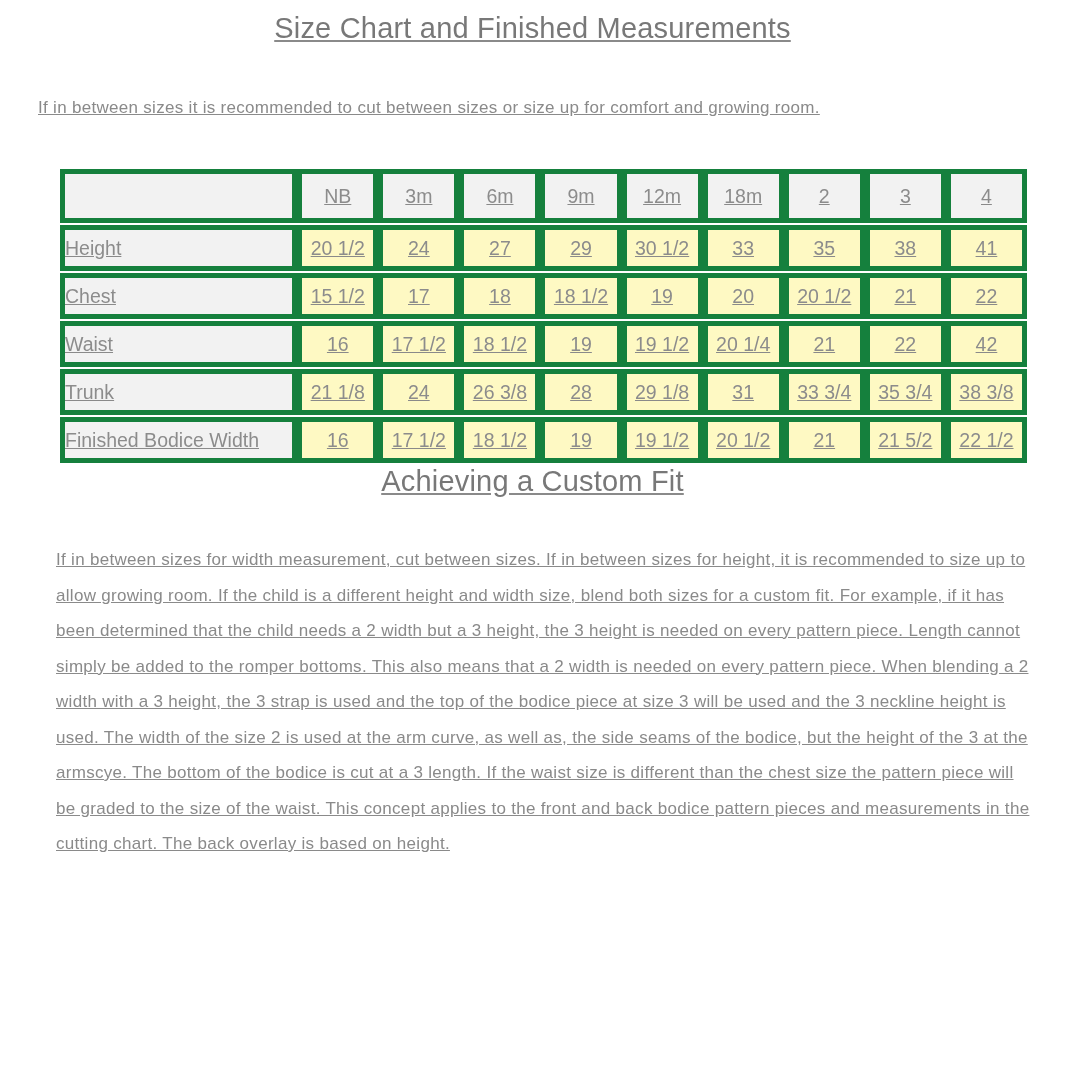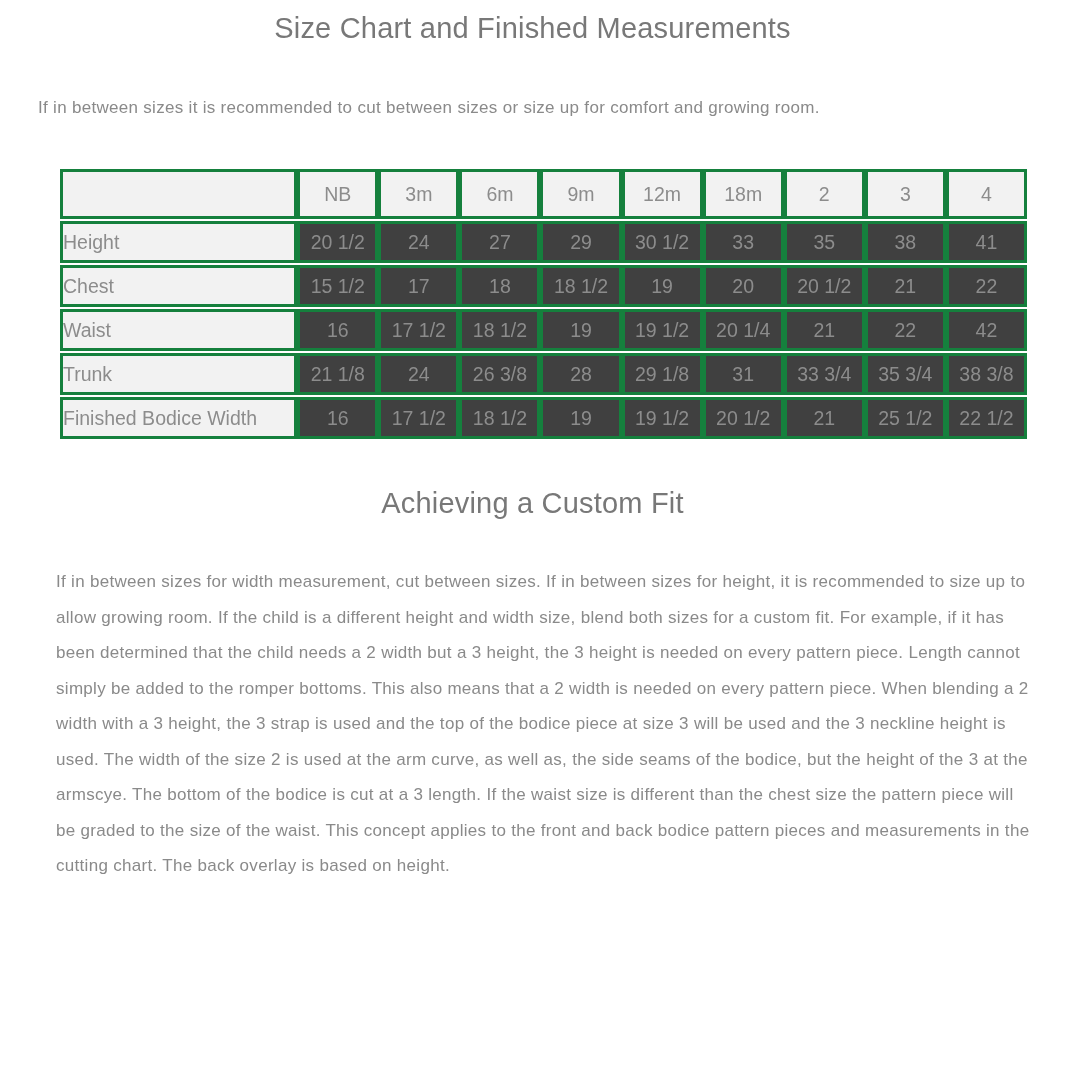--- a/index.html
+++ b/index.html
@@ -11,35 +11,35 @@
     width: 1065px;
     height: 1065px;
     overflow: hidden;
     font-family: "Liberation Sans", sans-serif;
     color: #8a8a8a;
   }
   .doc {
     width: 1065px;
     height: 1065px;
     box-sizing: border-box;
+    text-decoration: underline;
   }
   h1.page-title, h2.section-title {
     font-weight: normal;
     color: #787878;
     font-size: 29px;
     line-height: 33px;
     text-align: center;
     margin: 0;
     letter-spacing: 0.2px;
   }
   h1.page-title {
     padding-top: 12px;
   }
   h2.section-title {
-    margin-top: 46px;
   }
   p.intro {
     margin: 45px 33px 0 38px;
     font-size: 17px;
     line-height: 35px;
     letter-spacing: 0.3px;
   }
   p.bodytext {
     margin: 44px 33px 0 56px;
     font-size: 17px;
@@ -52,40 +52,40 @@
     table-layout: fixed;
     width: 967px;
     margin: 42px 0 0 60px;
     font-size: 19.5px;
     color: #8c8c8c;
   }
   table.size-chart col.label-col { width: 237px; }
   table.size-chart col.size-col  { width: 81px; }
   table.size-chart th,
   table.size-chart td {
-    border: 3px solid #15803d;
+    border: 5px solid #15803d;
     font-weight: normal;
     text-align: center;
     vertical-align: middle;
     padding: 0;
     overflow: hidden;
     white-space: nowrap;
   }
   table.size-chart thead th {
     background: #f2f2f2;
     height: 44px;
   }
   table.size-chart td.row-label {
     background: #f2f2f2;
     text-align: left;
     padding-right: 11px;
     height: 36px;
   }
   table.size-chart td.val {
-    background: #404040;
+    background: #fef9c3;
     height: 36px;
   }
 </style>
 </head>
 <body>
 
 <div class="doc">
 
   <h1 class="page-title">Size Chart and Finished Measurements</h1>
 
@@ -169,21 +169,21 @@
         </tr>
         <tr>
           <td class="row-label">Finished Bodice Width</td>
           <td class="val">16</td>
           <td class="val">17 1/2</td>
           <td class="val">18 1/2</td>
           <td class="val">19</td>
           <td class="val">19 1/2</td>
           <td class="val">20 1/2</td>
           <td class="val">21</td>
-          <td class="val">25 1/2</td>
+          <td class="val">21 5/2</td>
           <td class="val">22 1/2</td>
         </tr>
       </tbody>
   </table>
 
   <h2 class="section-title">Achieving a Custom Fit</h2>
 
   <p class="bodytext">If in between sizes for width measurement, cut between sizes. If in between sizes for height, it is recommended to size up to allow growing room. If the child is a different height and width size, blend both sizes for a custom fit. For example, if it has been determined that the child needs a 2 width but a 3 height, the 3 height is needed on every pattern piece. Length cannot simply be added to the romper bottoms. This also means that a 2 width is needed on every pattern piece. When blending a 2 width with a 3 height, the 3 strap is used and the top of the bodice piece at size 3 will be used and the 3 neckline height is used. The width of the size 2 is used at the arm curve, as well as, the side seams of the bodice, but the height of the 3 at the armscye. The bottom of the bodice is cut at a 3 length. If the waist size is different than the chest size the pattern piece will be graded to the size of the waist. This concept applies to the front and back bodice pattern pieces and measurements in the cutting chart. The back overlay is based on height.</p>
 
 </div>

